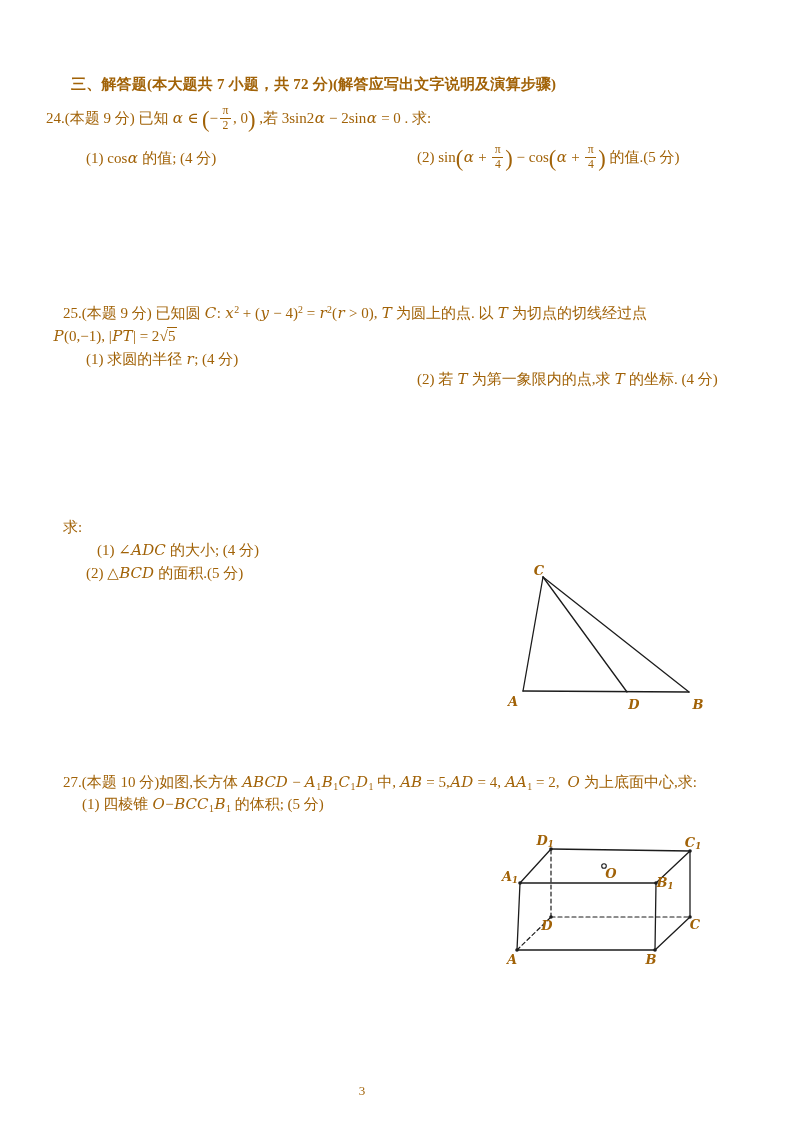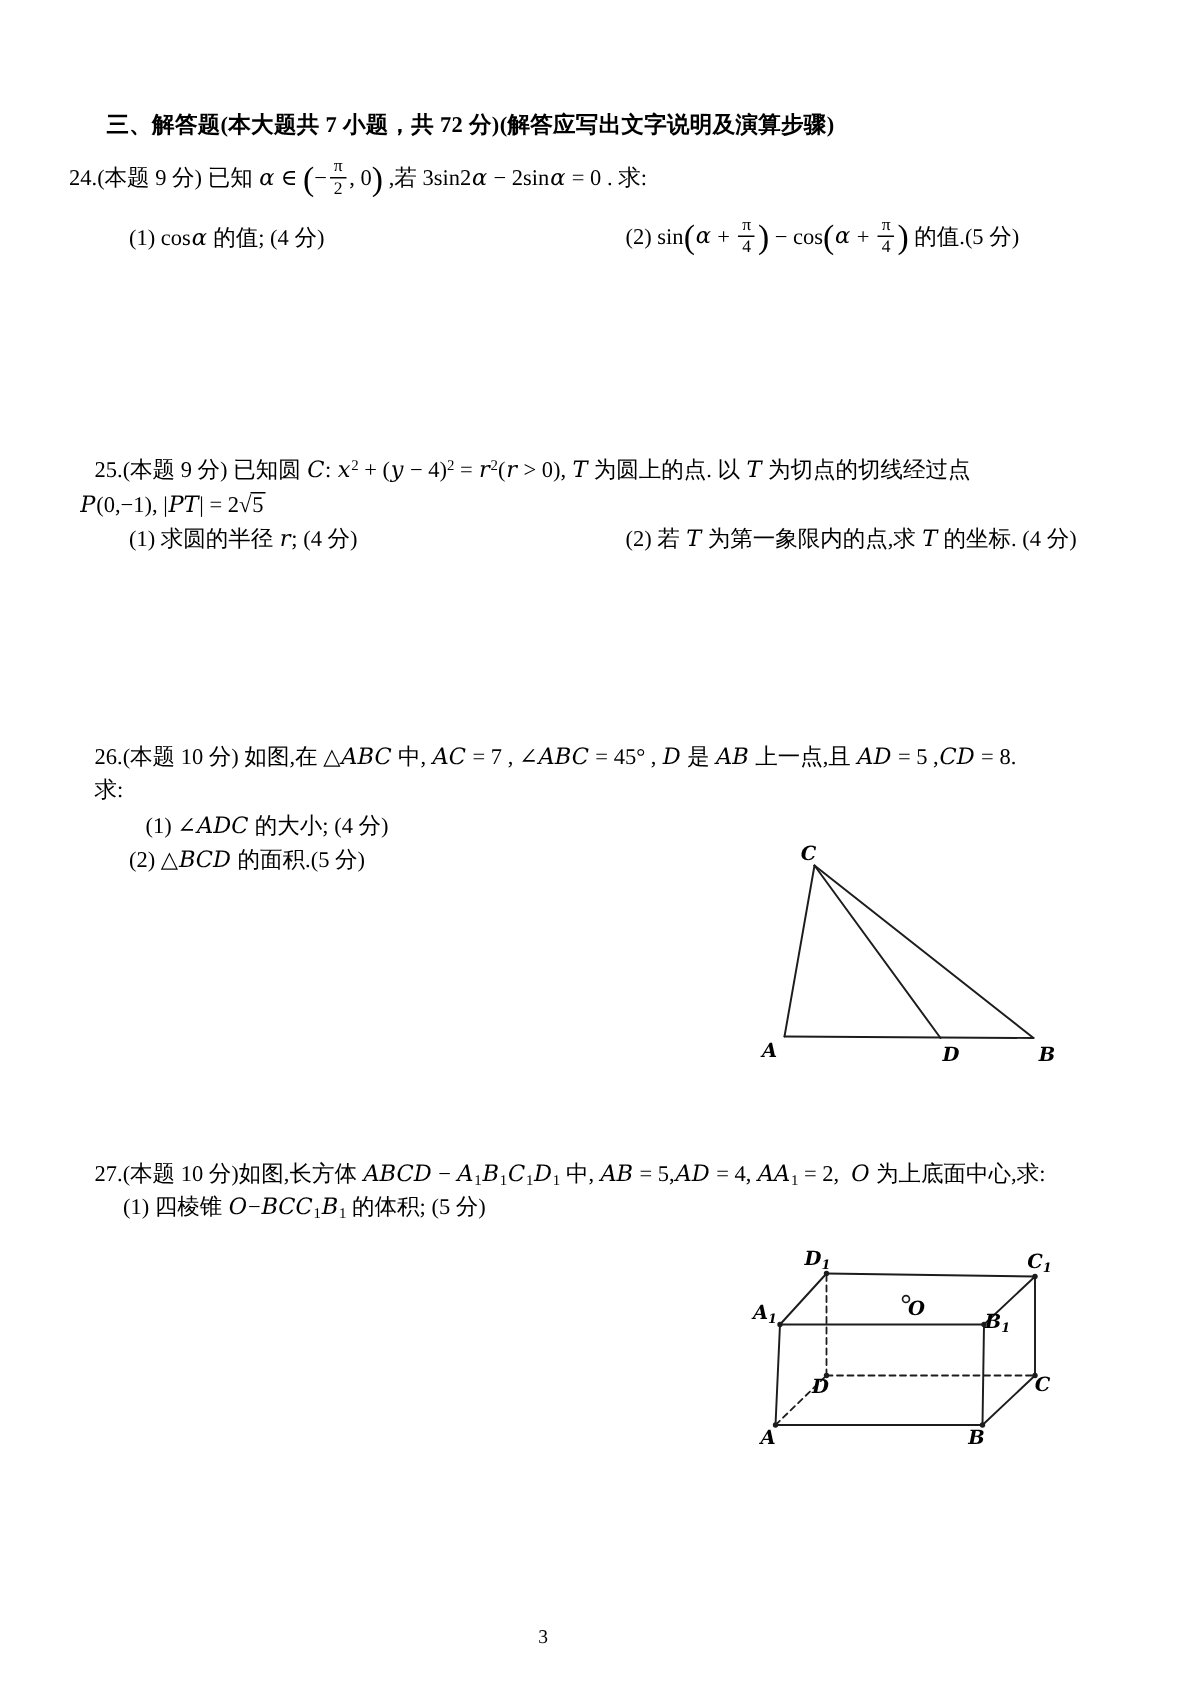--- a/index.html
+++ b/index.html
@@ -1,16 +1,16 @@
 <!DOCTYPE html>
 <html><head>
 <meta charset="utf-8">
 <style>
   html,body{margin:0;padding:0;background:#ffffff}
-  .page{position:relative;width:724px;height:1129px;background:#ffffff;color:#000000;
+  .page{position:relative;width:724px;height:1129px;background:#ffffff;color:#a16207;
         font-family:"Liberation Serif","DejaVu Serif",serif;font-size:15px;overflow:hidden}
   .line{position:absolute;white-space:nowrap;line-height:1.35}
   .heading{font-weight:bold;letter-spacing:0.2px}
   .mi{font-style:italic;font-family:"DejaVu Serif",serif;padding:0 0.5px}
   sup,sub{font-size:0.66em;line-height:0}
   sup{vertical-align:0.5em}
   sub{vertical-align:-0.3em}
   .frac{display:inline-block;vertical-align:-0.52em;text-align:center;line-height:1.15;
         font-size:0.78em;margin:0 2px}
   .frac .num{display:block;border-bottom:1.3px solid currentColor;padding:0 2.5px 0.5px}
@@ -32,23 +32,22 @@
 
   <div class="line heading" style="left:71px;top:74px">三、解答题(本大题共 7 小题，共 72 分)(解答应写出文字说明及演算步骤)</div>
 
   <div class="line" style="left:46px;top:104px">24.(本题 9 分) 已知 <span class="mi">α</span> ∈ <span class="big">(</span>−<span class="frac"><span class="num">π</span><span class="den">2</span></span>, 0<span class="big">)</span> ,若 3sin2<span class="mi">α</span> − 2sin<span class="mi">α</span> = 0 . 求:</div>
   <div class="line" style="left:86px;top:148px">(1) cos<span class="mi">α</span> 的值; (4 分)</div>
   <div class="line" style="left:417px;top:143px">(2) sin<span class="big">(</span><span class="mi">α</span> + <span class="frac"><span class="num">π</span><span class="den">4</span></span><span class="big">)</span> − cos<span class="big">(</span><span class="mi">α</span> + <span class="frac"><span class="num">π</span><span class="den">4</span></span><span class="big">)</span> 的值.(5 分)</div>
 
   <div class="line" style="left:63px;top:303px">25.(本题 9 分) 已知圆 <span class="mi">C</span>: <span class="mi">x</span><sup>2</sup> + (<span class="mi">y</span> − 4)<sup>2</sup> = <span class="mi">r</span><sup>2</sup>(<span class="mi">r</span> &gt; 0), <span class="mi">T</span> 为圆上的点. 以 <span class="mi">T</span> 为切点的切线经过点</div>
   <div class="line" style="left:53px;top:326px"><span class="mi">P</span>(0,−1), |<span class="mi">PT</span>| = 2<span class="sqrt"><span class="rad">√</span><span class="arg">5</span></span></div>
   <div class="line" style="left:86px;top:349px">(1) 求圆的半径 <span class="mi">r</span>; (4 分)</div>
-  <div class="line" style="left:417px;top:349px">(2) 若 <span class="mi">T</span> 为第一象限内的点,求 <span class="mi">T</span> 的坐标. (4 分)</div>
+  <div class="line" style="left:417px;top:369px">(2) 若 <span class="mi">T</span> 为第一象限内的点,求 <span class="mi">T</span> 的坐标. (4 分)</div>
 
-  <div class="line" style="left:63px;top:494px">26.(本题 10 分) 如图,在 △<span class="mi">ABC</span> 中, <span class="mi">AC</span> = 7 , ∠<span class="mi">ABC</span> = 45° , <span class="mi">D</span> 是 <span class="mi">AB</span> 上一点,且 <span class="mi">AD</span> = 5 ,<span class="mi">CD</span> = 8.</div>
   <div class="line" style="left:63px;top:517px">求:</div>
   <div class="line" style="left:97px;top:540px">(1) ∠<span class="mi">ADC</span> 的大小; (4 分)</div>
   <div class="line" style="left:86px;top:563px">(2) △<span class="mi">BCD</span> 的面积.(5 分)</div>
 
   <div class="figure" style="left:500px;top:563px;width:212px;height:150px">
     <svg width="212" height="150" viewBox="0 0 212 150">
       <g stroke="#1c1c1c" stroke-width="1.3" fill="none" stroke-linecap="round">
         <line x1="43" y1="14" x2="23" y2="128"></line>
         <line x1="23" y1="128" x2="189" y2="129"></line>
         <line x1="43" y1="14" x2="127" y2="129"></line>

